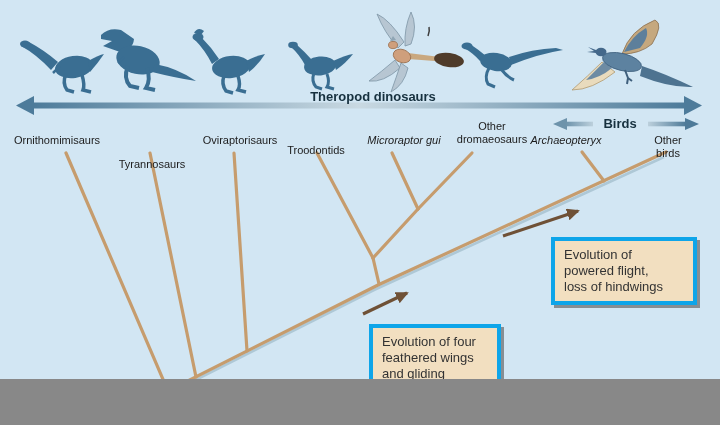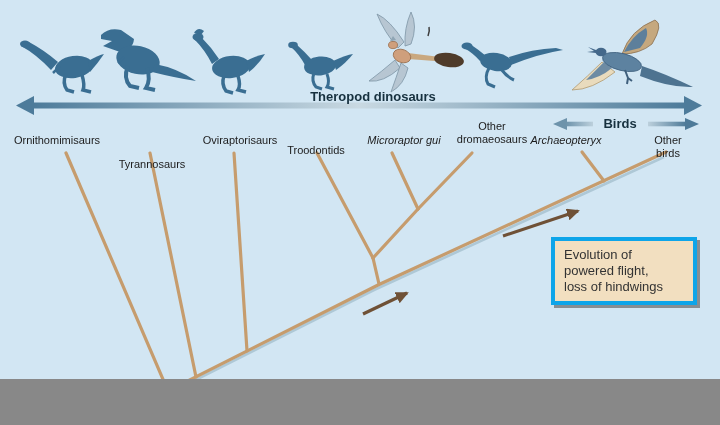--- a/index.html
+++ b/index.html
@@ -165,17 +165,20 @@
   <div class="lbl" style="left:57px;top:134px;">Ornithomimisaurs</div>
   <div class="lbl" style="left:152px;top:134px;margin-top:24px;">Tyrannosaurs</div>
   <div class="lbl" style="left:230px;top:134px;padding-left:20px;">Oviraptorisaurs</div>
   <div class="lbl" style="left:316px;top:144px;">Troodontids</div>
   <div class="lbl italic" style="left:404px;top:134px;">Microraptor gui</div>
   <div class="lbl" style="left:492px;top:120px;">Other
 dromaeosaurs</div>
   <div class="lbl italic" style="left:566px;top:134px;">Archaeopteryx</div>
   <div class="lbl" style="left:668px;top:134px;">Other birds</div>
 
+  <div class="anno-box" style="left:369px;top:324px;width:106px;">Evolution of four
+feathered wings
+and gliding</div>
   <div class="anno-box" style="left:551px;top:237px;width:120px;">Evolution of
 powered flight,
 loss of hindwings</div>
 
 </div>
 
 </body></html>

